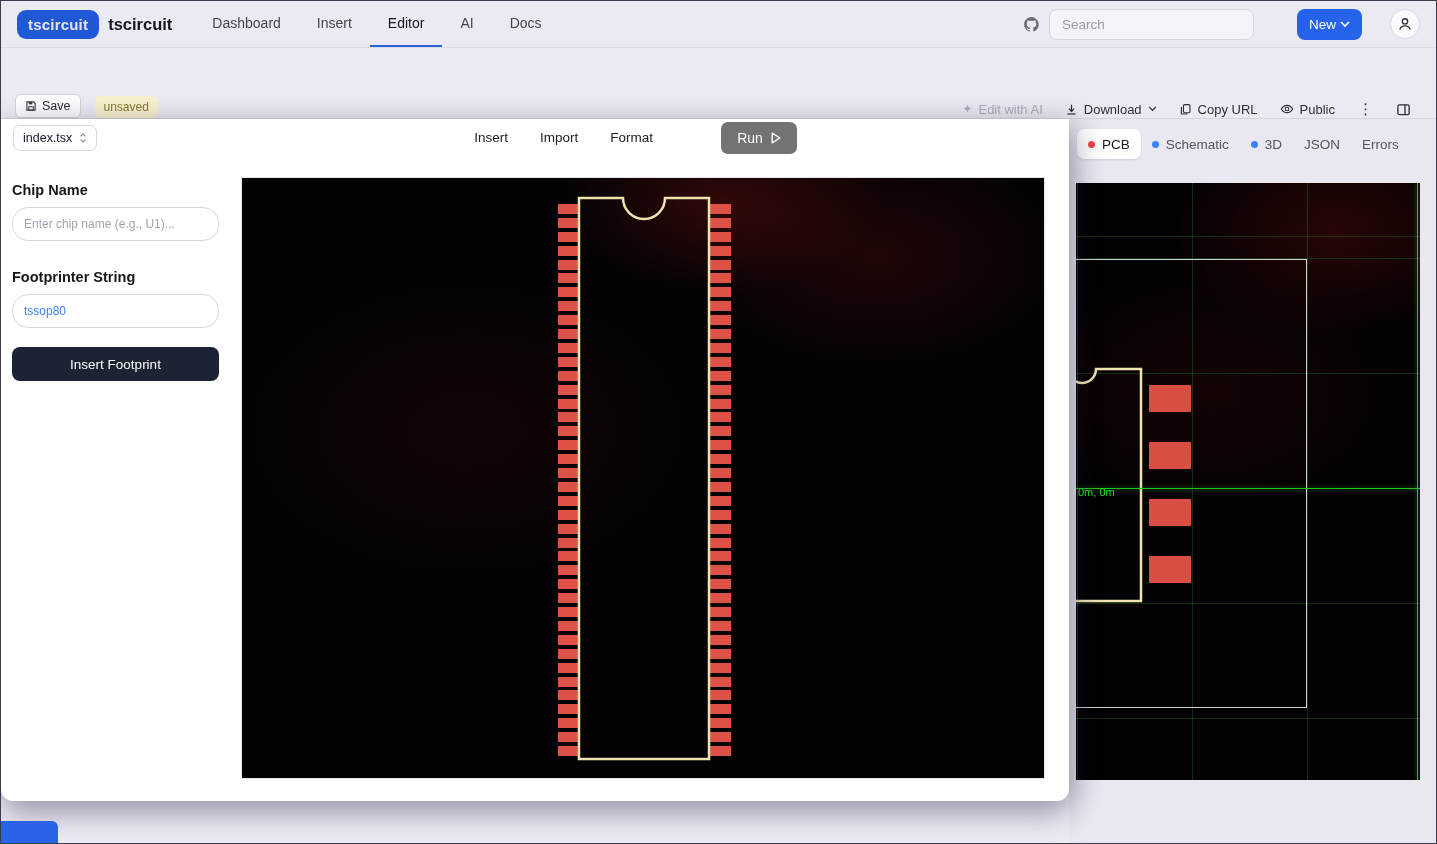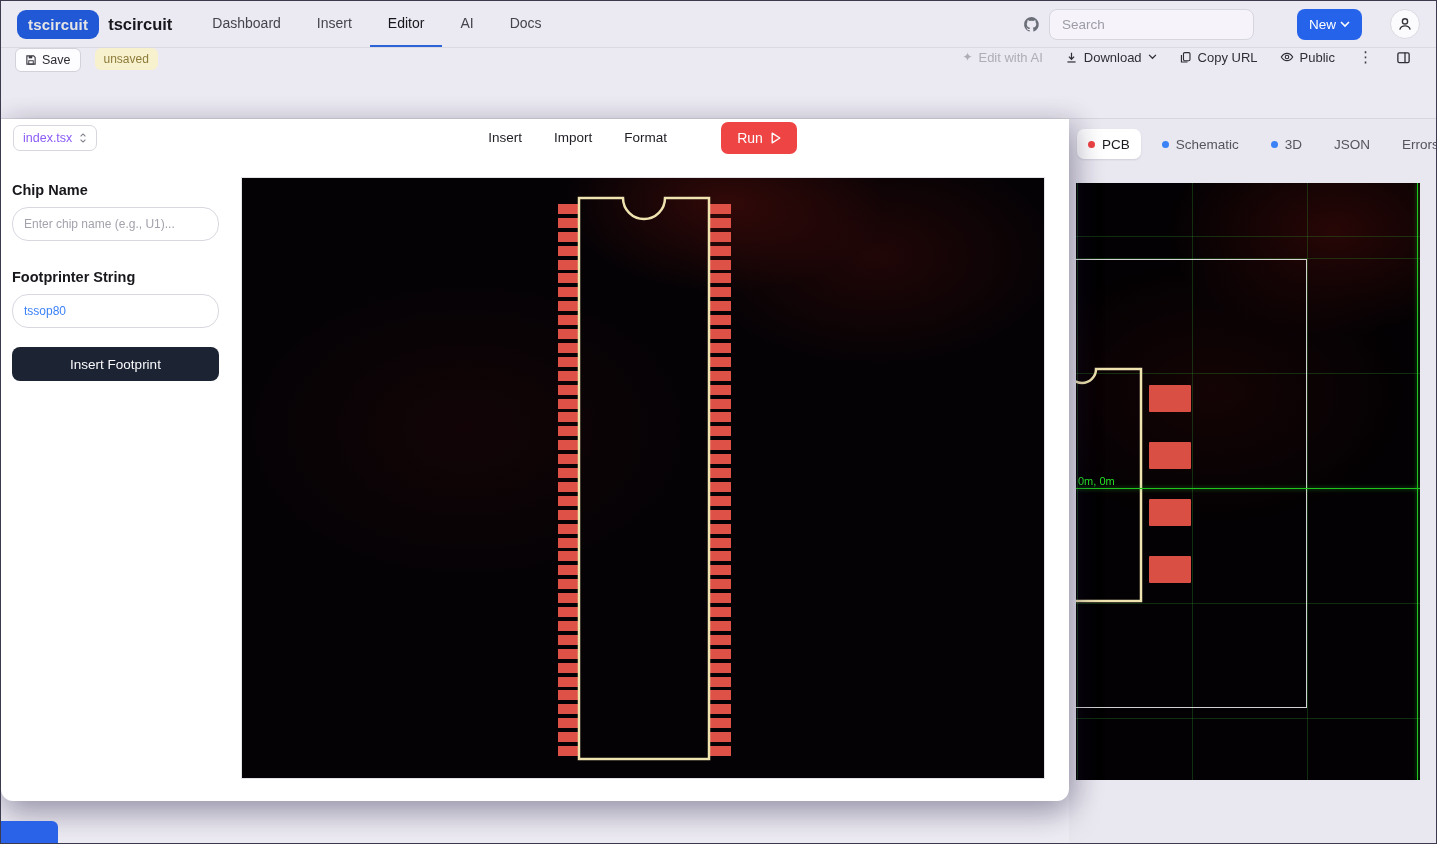--- a/index.html
+++ b/index.html
@@ -29,38 +29,38 @@
   .search-box input::placeholder { color:#9d9ba6; }
   .new-btn { align-self:center; margin-left:43px; height:31px; background:#2563eb; color:#fff;
              border:none; border-radius:8px; padding:0 12px; font-size:13.5px; display:flex;
              align-items:center; gap:4px; cursor:pointer; font-family:Liberation Sans, sans-serif; }
   .avatar { align-self:center; margin-left:28px; width:30px; height:30px; border-radius:50%;
             background:#fbfafd; border:1px solid #dcdae2; display:flex; align-items:center;
             justify-content:center; cursor:pointer; }
 
   
   .savebar { height:71px; background:#ebe9f1; border-bottom:1px solid #d7d5de;
-             display:flex; align-items:flex-start; padding:0 14px; }
+             display:flex; align-items:flex-end; padding:0 14px; }
   .save-btn { height:24px; background:#fdfcfe; border:1px solid #d3d1da; border-radius:6px;
               padding:0 9px; display:flex; align-items:center; gap:5px; font-size:12.5px;
               color:#2c2b32; cursor:pointer; font-family:inherit; }
   .unsaved { margin-left:14px; background:#f7f1cd; color:#8c7b3a; font-size:12px;
              padding:4px 9px; border-radius:6px; }
   .savebar-right { display:flex; align-items:center; margin-left:auto; }
   .sb-item { display:flex; align-items:center; gap:6px; padding:0 11px; font-size:13px;
              color:#2f2e36; cursor:pointer; white-space:nowrap; }
   .sb-item.disabled { color:#aeacb6; cursor:default; }
   .kebab { font-size:15px; color:#3a3941; padding:0 12px; cursor:pointer; }
 
   
   .content { position:relative; height:726px; background:#efedf4; }
 
   
   .right-pane { position:absolute; left:1068px; top:0; right:0; bottom:0; background:#e9e7ef; }
-  .tabs-row { display:flex; align-items:center; margin-top:8px; padding:0 8px; height:34px; gap:10px; }
+  .tabs-row { display:flex; align-items:center; margin-top:8px; padding:0 8px; height:34px; gap:0; }
   .ptab { display:flex; align-items:center; gap:7px; padding:0 11px; height:30px;
           font-size:13.5px; color:#55545e; border-radius:7px; cursor:pointer; white-space:nowrap; }
   .ptab.active { background:#ffffff; color:#1a1a20; box-shadow:0 1px 2px rgba(30,30,60,.12); }
   .dot { width:7px; height:7px; border-radius:50%; }
   .dot.red { background:#ef4444; }
   .dot.blue { background:#3b82f6; }
 
   .pcb-view { position:absolute; left:7px; top:64px; width:344px; height:597px; overflow:hidden;
               background:
                 radial-gradient(240px 150px at 75% 8%, rgba(95,14,10,.40), transparent 70%),
@@ -72,32 +72,32 @@
       repeating-linear-gradient(to right, rgba(45,150,45,.30) 0 1px, transparent 1px 115px),
       repeating-linear-gradient(to bottom, rgba(45,150,45,.30) 0 1px, transparent 1px 115px);
     background-position:1px 0px, 0px 75px; }
   .board-outline { position:absolute; left:-6px; top:76px; width:237px; height:449px;
                    border:1.5px solid rgba(255,255,255,.82); }
   .rpad { position:absolute; left:73px; width:42px; height:27px; background:#d94f43; border-radius:1px; }
   .axis-h { position:absolute; left:0; right:0; top:305px; height:1px; background:#1fc41f;
             box-shadow:0 0 4px rgba(40,220,40,.8); }
   .axis-v { position:absolute; top:0; bottom:0; left:341px; width:1px; background:#1fc41f;
             box-shadow:0 0 4px rgba(40,220,40,.8); }
-  .origin-label { position:absolute; left:2px; top:292px; color:#27e327; font-size:11px; }
+  .origin-label { position:absolute; left:2px; top:303px; color:#27e327; font-size:11px; }
 
   
   .modal { position:absolute; left:0; top:0; width:1068px; height:682px; background:#ffffff;
            border-radius:0 0 12px 12px; box-shadow:0 14px 32px rgba(35,30,70,.35), 10px 0 26px rgba(35,30,70,.15); }
   .editor-header { height:37px; display:flex; align-items:center; padding:0 12px; }
   .file-select { height:26px; display:flex; align-items:center; gap:7px; padding:0 9px;
                  border:1px solid #d8d6de; border-radius:7px; background:#fff; font-size:12.5px;
-                 color:#8b5cf6; cursor:pointer; }
+                 color:#0f172a; cursor:pointer; }
   .eh-spacer { flex:1; }
   .eh-btn { padding:0 16px; font-size:13.5px; color:#222128; cursor:pointer; }
-  .run-btn { margin-left:38px; width:76px; height:32px; background:#ef4444; color:#fdfeff;
+  .run-btn { margin-left:52px; width:76px; height:32px; background:#737373; color:#fdfeff;
              border:none; border-radius:7px; font-size:14px; display:flex; align-items:center;
              justify-content:center; gap:8px; font-family:inherit; cursor:default; }
   .eh-end { width:260px; }
 
   .modal-body { display:flex; height:645px; }
   .form-col { width:241px; padding:26px 23px 0 11px; }
   .form-label { font-size:14.5px; font-weight:600; color:#17171c; margin-bottom:9px; }
   .form-input { width:100%; height:34px; border:1px solid #d9d7e0; border-radius:16px;
                 padding:0 11px; font-size:12px; color:#3b82f6; font-family:inherit;
                 background:#fff; outline:none; }

